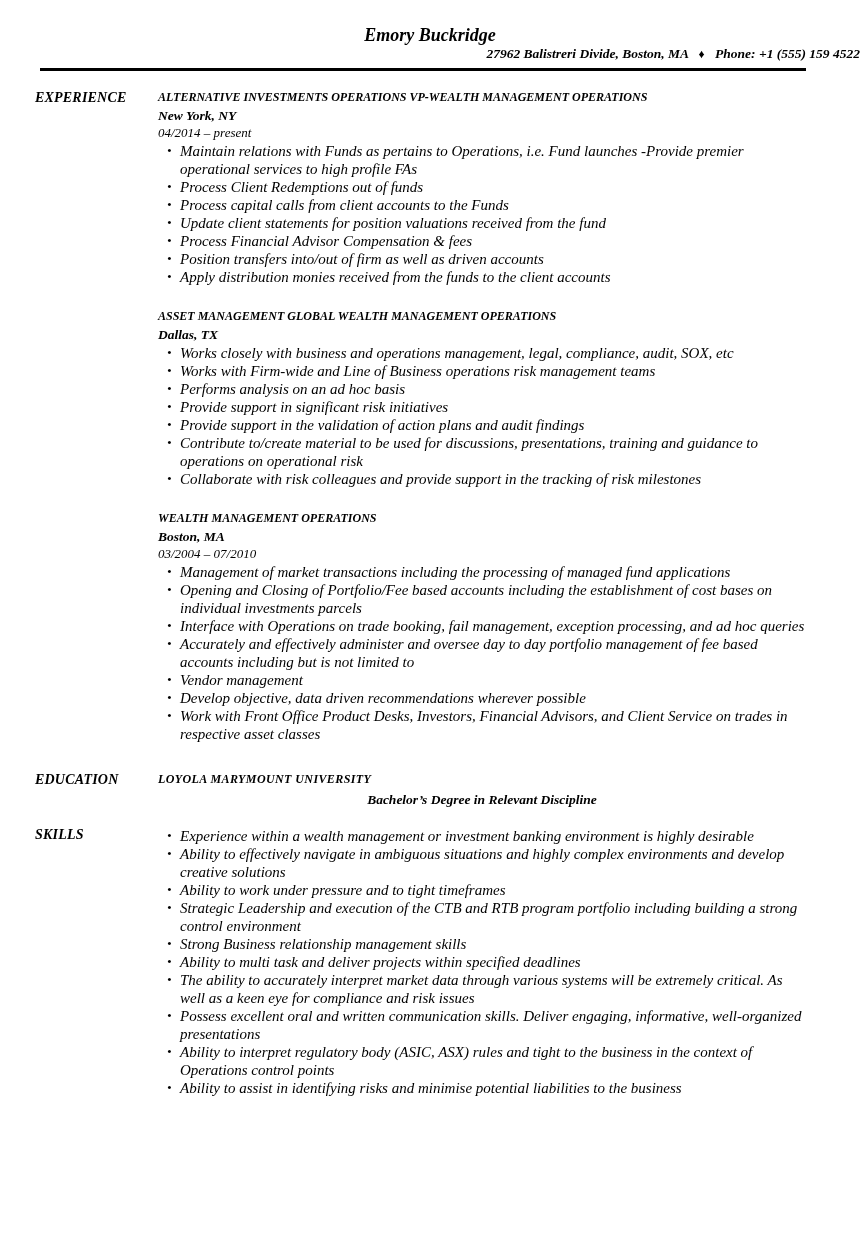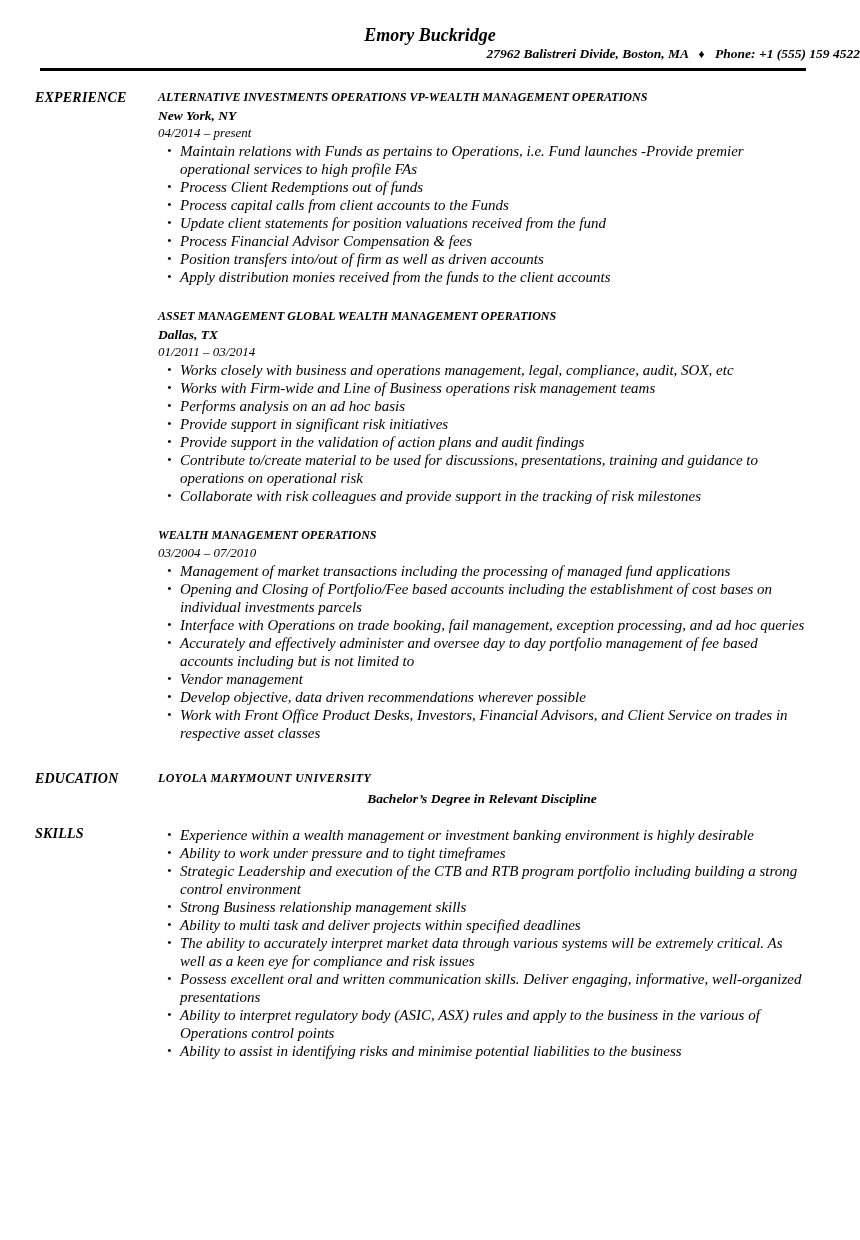--- a/index.html
+++ b/index.html
@@ -141,34 +141,34 @@
             <li>Update client statements for position valuations received from the fund</li>
             <li>Process Financial Advisor Compensation &amp; fees</li>
             <li>Position transfers into/out of firm as well as driven accounts</li>
             <li>Apply distribution monies received from the funds to the client accounts</li>
           </ul>
       </article>
 
       <article class="job">
         <h2 class="job-title">ASSET MANAGEMENT GLOBAL WEALTH MANAGEMENT OPERATIONS</h2>
         <h3 class="job-loc">Dallas, TX</h3>
-        <div class="job-dates">01/2011 – 03/2014</div>
         <ul class="bullets">
             <li>Works closely with business and operations management, legal, compliance, audit, SOX, etc</li>
             <li>Works with Firm-wide and Line of Business operations risk management teams</li>
             <li>Performs analysis on an ad hoc basis</li>
             <li>Provide support in significant risk initiatives</li>
             <li>Provide support in the validation of action plans and audit findings</li>
             <li>Contribute to/create material to be used for discussions, presentations, training and guidance to operations on operational risk</li>
             <li>Collaborate with risk colleagues and provide support in the tracking of risk milestones</li>
           </ul>
       </article>
 
       <article class="job">
         <h2 class="job-title">WEALTH MANAGEMENT OPERATIONS</h2>
+        <h3 class="job-loc">Boston, MA</h3>
         <div class="job-dates">03/2004 – 07/2010</div>
         <ul class="bullets">
             <li>Management of market transactions including the processing of managed fund applications</li>
             <li>Opening and Closing of Portfolio/Fee based accounts including the establishment of cost bases on individual investments parcels</li>
             <li>Interface with Operations on trade booking, fail management, exception processing, and ad hoc queries</li>
             <li>Accurately and effectively administer and oversee day to day portfolio management of fee based accounts including but is not limited to</li>
             <li>Vendor management</li>
             <li>Develop objective, data driven recommendations wherever possible</li>
             <li>Work with Front Office Product Desks, Investors, Financial Advisors, and Client Service on trades in respective asset classes</li>
           </ul>
@@ -179,25 +179,26 @@
     <div class="section-label mt-edu">EDUCATION</div>
     <div class="section-content mt-edu">
       <h2 class="school">LOYOLA MARYMOUNT UNIVERSITY</h2>
       <h3 class="degree">Bachelor’s Degree in Relevant Discipline</h3>
     </div>
 
     <div class="section-label mt-skills">SKILLS</div>
     <div class="section-content mt-skills">
       <ul class="bullets">
           <li>Experience within a wealth management or investment banking environment is highly desirable</li>
+          <li>Ability to effectively navigate in ambiguous situations and highly complex environments and develop creative solutions</li>
           <li>Ability to work under pressure and to tight timeframes</li>
           <li>Strategic Leadership and execution of the CTB and RTB program portfolio including building a strong control environment</li>
           <li>Strong Business relationship management skills</li>
           <li>Ability to multi task and deliver projects within specified deadlines</li>
           <li>The ability to accurately interpret market data through various systems will be extremely critical. As well as a keen eye for compliance and risk issues</li>
           <li>Possess excellent oral and written communication skills. Deliver engaging, informative, well-organized presentations</li>
-          <li>Ability to interpret regulatory body (ASIC, ASX) rules and apply to the business in the various of Operations control points</li>
+          <li>Ability to interpret regulatory body (ASIC, ASX) rules and tight to the business in the context of Operations control points</li>
           <li>Ability to assist in identifying risks and minimise potential liabilities to the business</li>
         </ul>
     </div>
 
   </main>
 </div>
 
 </body></html>

